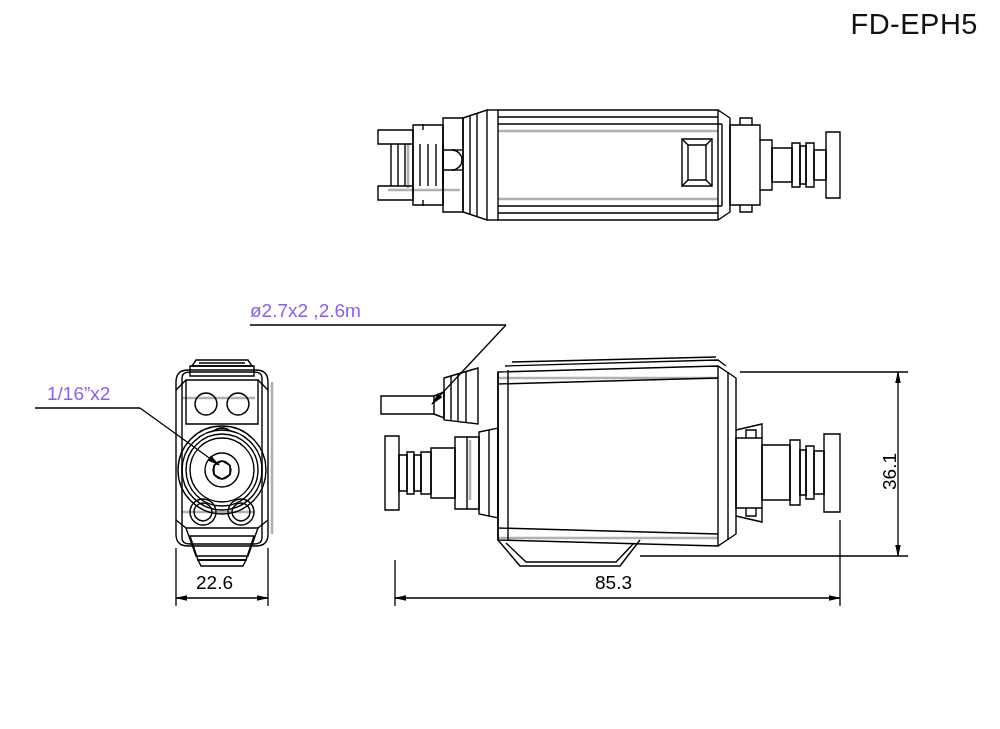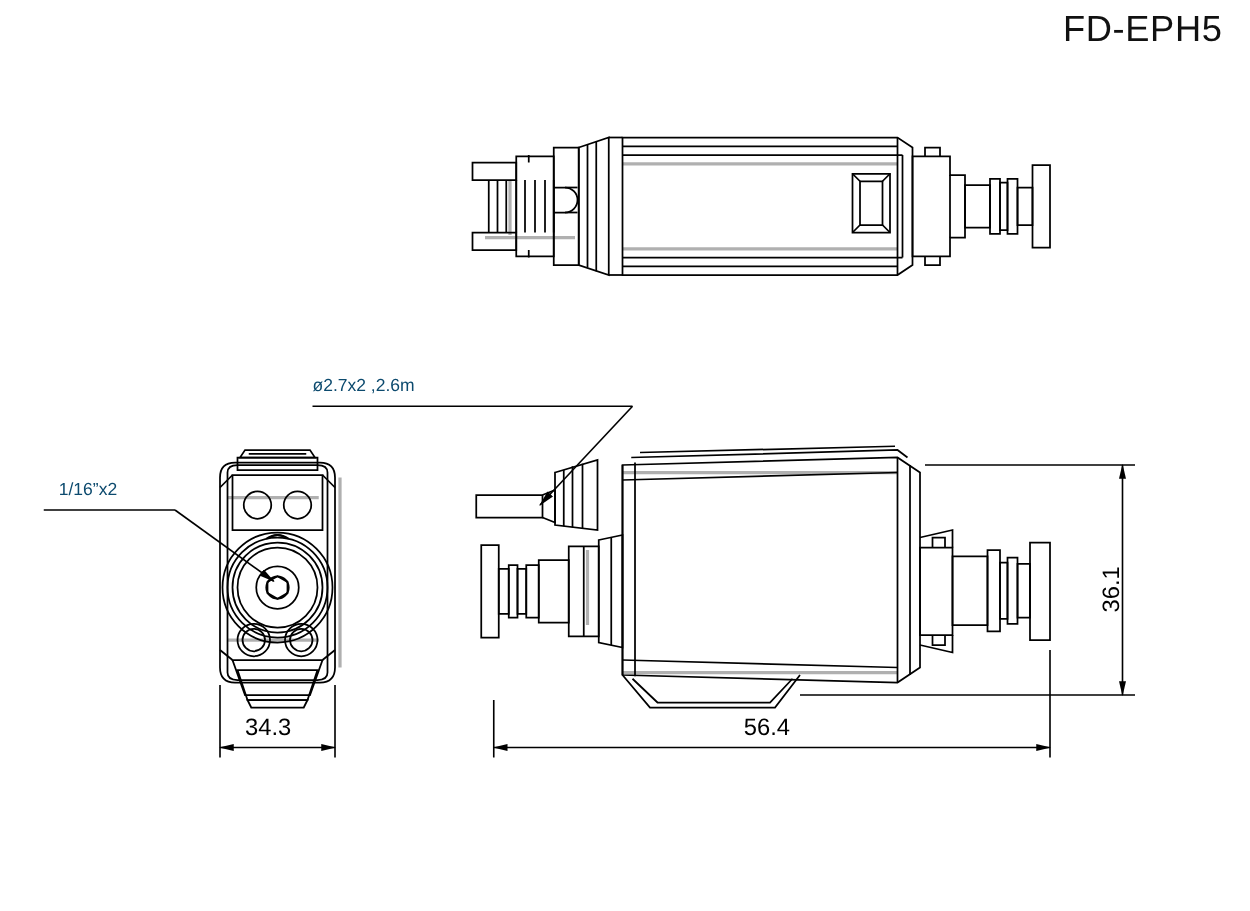--- a/index.html
+++ b/index.html
@@ -38,22 +38,22 @@
   }
   .dim-label {
     position: absolute;
     font-size: 19px;
     color: #000000;
     font-family: "Liberation Sans", sans-serif;
     white-space: nowrap;
   }
   .note-label {
     position: absolute;
-    font-size: 14px;
-    color: #0c4a6e;
+    font-size: 19px;
+    color: #8b5cf6;
     font-family: "Liberation Sans", sans-serif;
     white-space: nowrap;
   }
   .rot90 {
     transform: rotate(-90deg);
     transform-origin: left top;
   }
 </style>
 </head>
 <body>
@@ -248,17 +248,17 @@
       <path d="M35,408 L140,408"></path>
       <path d="M140,408 L219,465" marker-end="url(#leadArrow)"></path>
     </g>
   </svg>
 
   <div class="title-text">FD-EPH5</div>
 
   <div class="note-label" style="left:250px; top:300px;">ø2.7x2 ,2.6m</div>
   <div class="note-label" style="left:47px; top:383px;">1/16”x2</div>
 
-  <div class="dim-label" style="left:196px; top:572px;">34.3</div>
-  <div class="dim-label" style="left:595px; top:572px;">56.4</div>
+  <div class="dim-label" style="left:196px; top:572px;">22.6</div>
+  <div class="dim-label" style="left:595px; top:572px;">85.3</div>
   <div class="dim-label rot90" style="left:879px; top:490px;">36.1</div>
 
 </div>
 
 </body></html>

